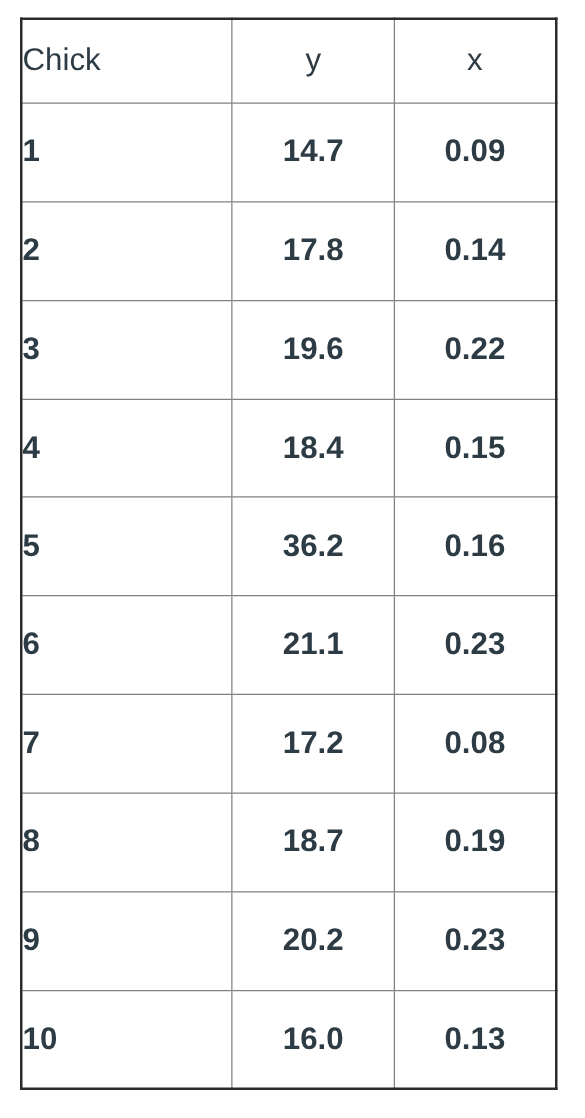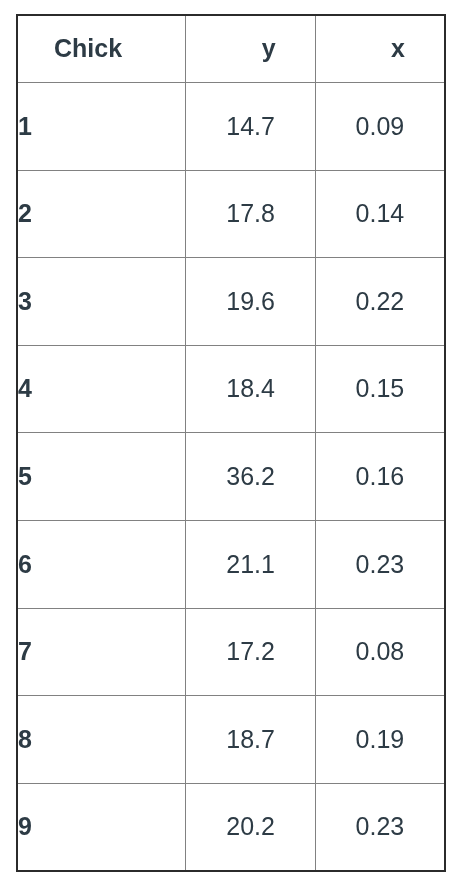--- a/index.html
+++ b/index.html
@@ -49,45 +49,44 @@
     border: 1px solid #818181;
     color: #2d3b45;
     font-size: 25px;
     line-height: 1.1;
     padding: 0;
     background: #ffffff;
   }
 
   
   table.data-table thead th {
-    font-weight: bold;
+    font-weight: normal;
     height: 66px;
     vertical-align: middle;
-    padding-left: 36px;
   }
   th.h-chick {
     text-align: left;
     padding-left: 13px;
   }
   th.h-y, th.h-x {
     text-align: center;
   }
 
   
   table.data-table tbody tr {
     height: 65px;
   }
   td.c-chick {
     font-weight: bold;
     text-align: left;
     padding-left: 13px;
     vertical-align: middle;
   }
   td.c-y, td.c-x {
-    font-weight: normal;
+    font-weight: bold;
     text-align: center;
     vertical-align: middle;
   }
 </style>
 </head>
 <body>
 
 <div class="page">
   <div class="table-wrap">
     <table class="data-table">
@@ -142,16 +141,21 @@
         <tr>
           <td class="c-chick">8</td>
           <td class="c-y">18.7</td>
           <td class="c-x">0.19</td>
         </tr>
         <tr>
           <td class="c-chick">9</td>
           <td class="c-y">20.2</td>
           <td class="c-x">0.23</td>
         </tr>
+        <tr>
+          <td class="c-chick">10</td>
+          <td class="c-y">16.0</td>
+          <td class="c-x">0.13</td>
+        </tr>
       </tbody>
     </table>
   </div>
 </div>
 
 </body></html>

